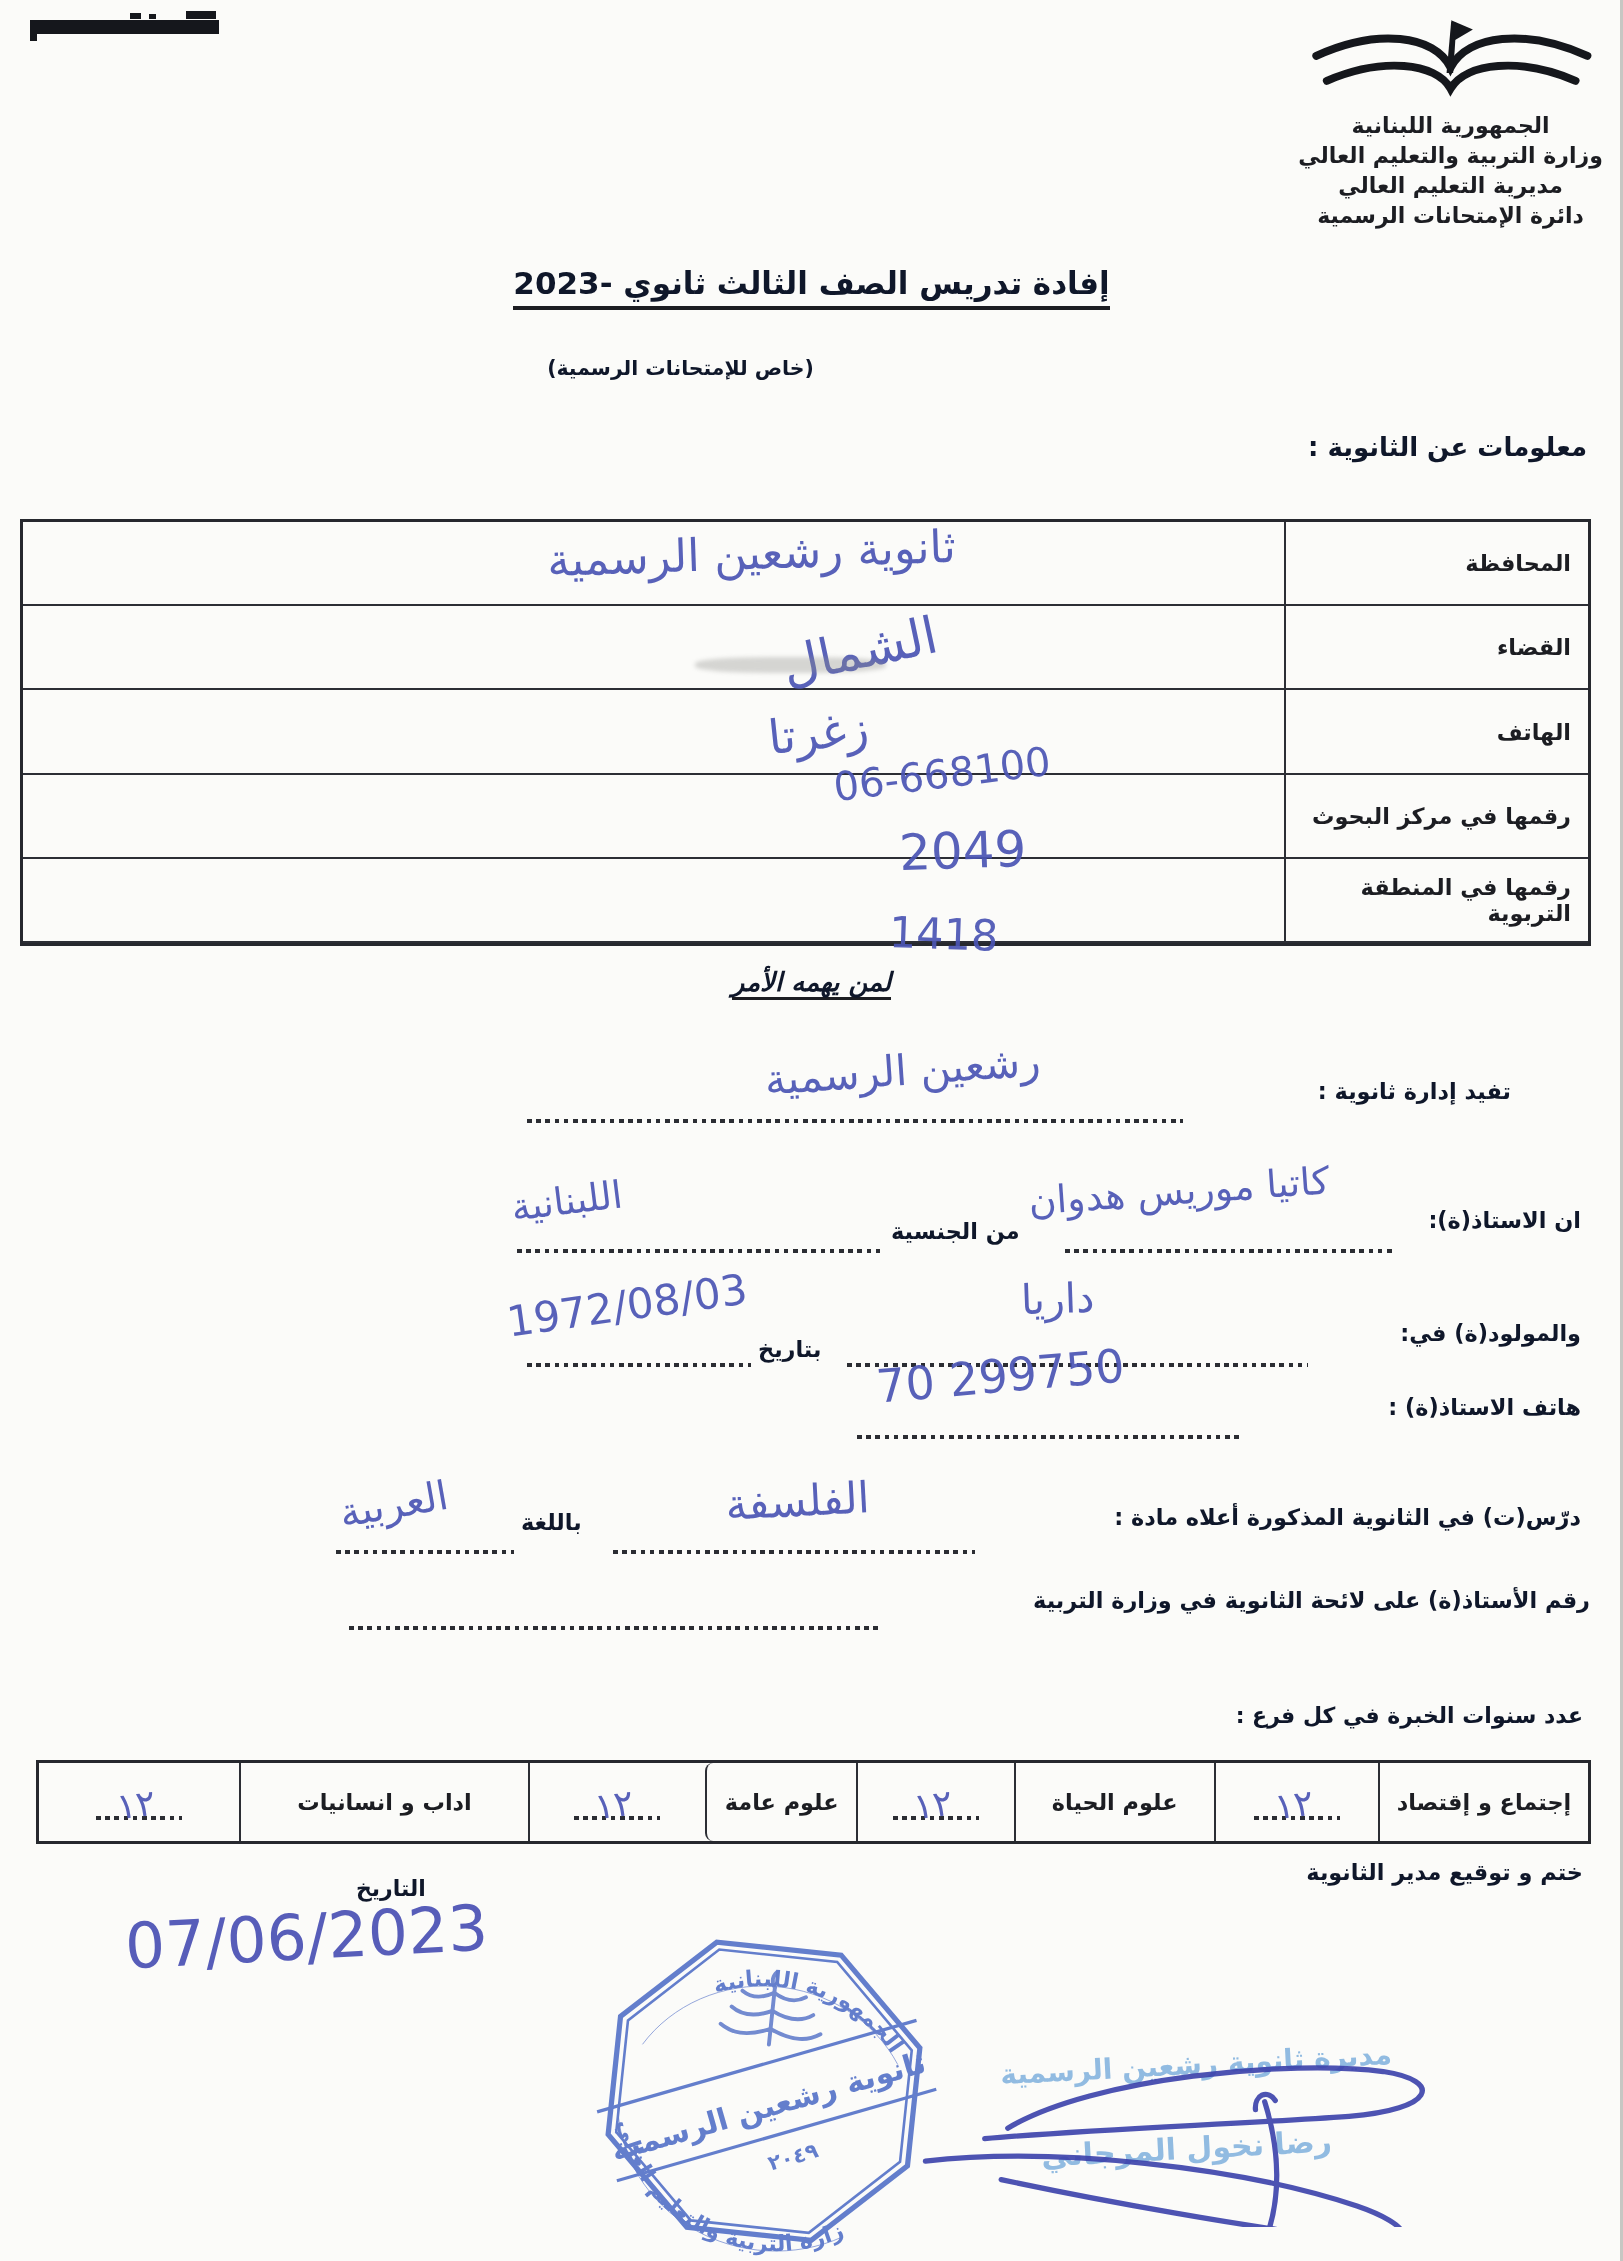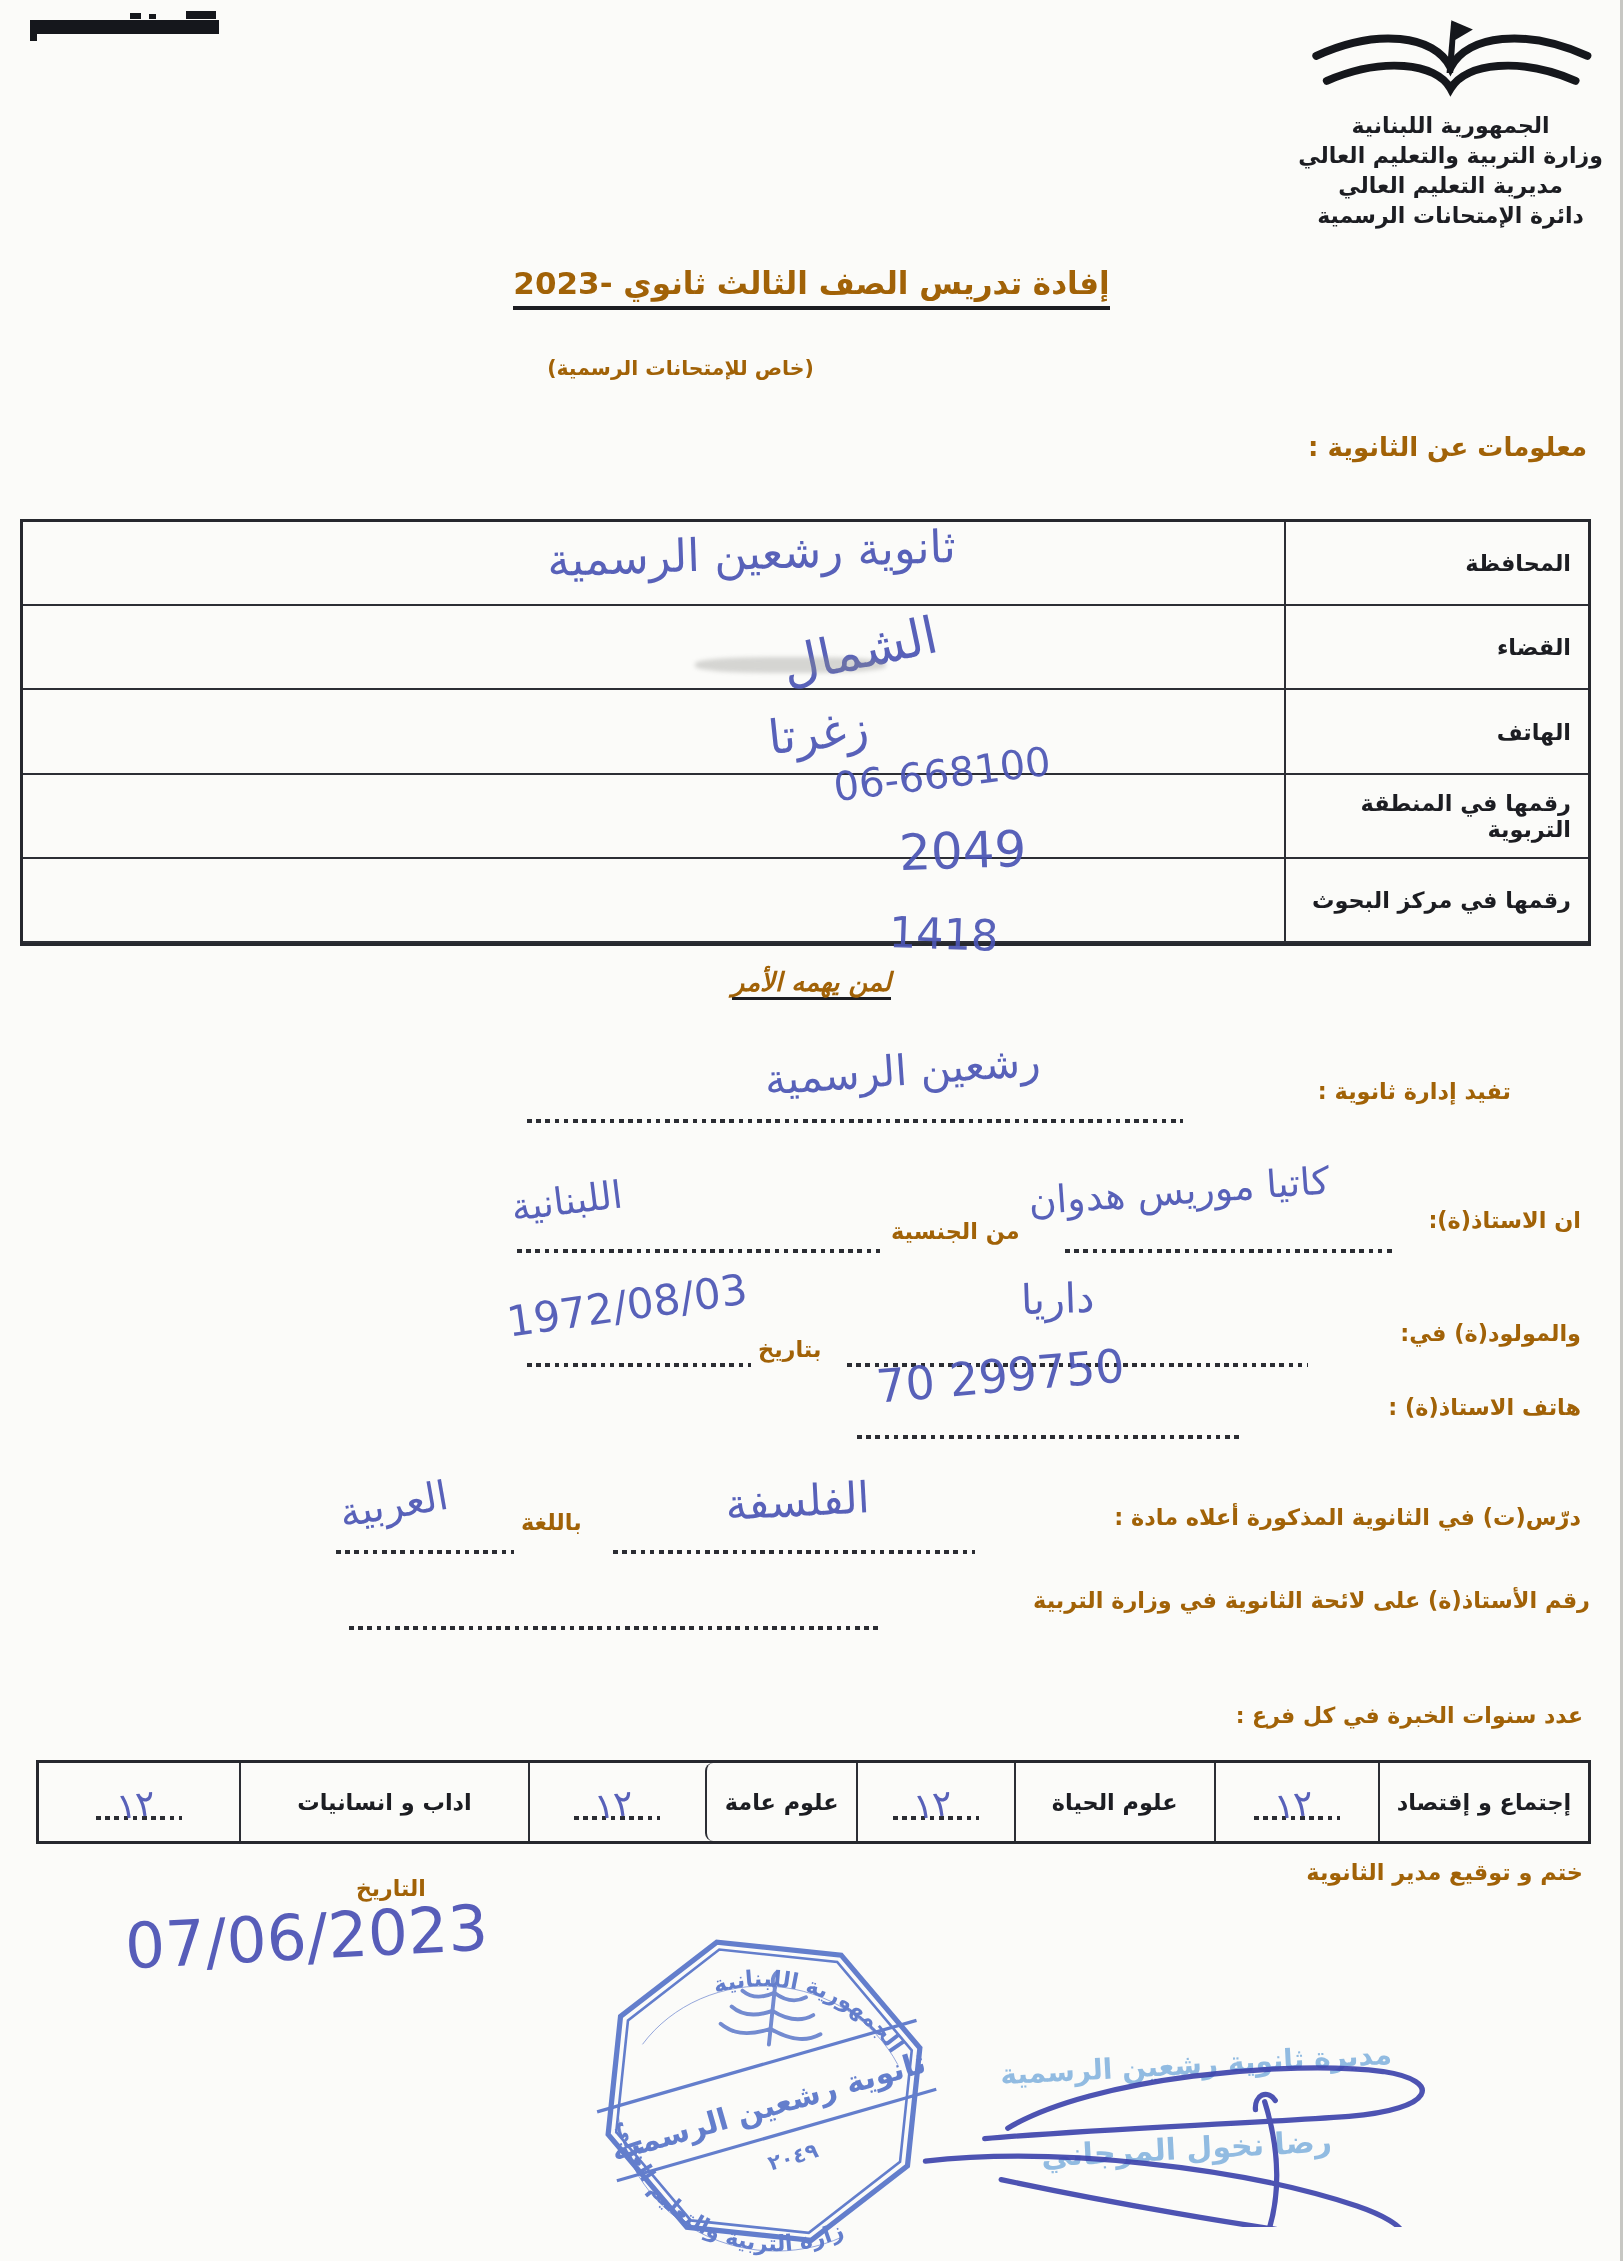--- a/index.html
+++ b/index.html
@@ -3,21 +3,21 @@
 <meta charset="utf-8">
 <style>
   html,body{margin:0;padding:0;background:#d9d9d6;}
   .page{
     position:relative; width:1623px; height:2261px;
     background:#fbfbf9; overflow:hidden;
     font-family:"DejaVu Sans", sans-serif; color:#1c1d22;
   }
   .abs{position:absolute;}
   .rtl{direction:rtl; unicode-bidi:embed;}
-  .printed{font-weight:bold; color:#a16207; white-space:nowrap;}
+  .printed{font-weight:bold; color:#0f172a; white-space:nowrap;}
   .hand{
     color:#4b55b4; white-space:nowrap; font-weight:400;
     transform-origin:center; opacity:.92;
   }
   .dots{
     height:4px;
     background-image:repeating-linear-gradient(90deg,#2b2d33 0 4.6px,transparent 4.6px 9.2px);
   }
   
   .hdr-lines{width:329px; text-align:center; font-weight:bold; font-size:22px; line-height:30px;}
@@ -92,25 +92,25 @@
     <div class="trow">
         <div class="tcell-value"></div>
         <div class="tcell-label">القضاء</div>
       </div>
     <div class="trow">
         <div class="tcell-value"></div>
         <div class="tcell-label">الهاتف</div>
       </div>
     <div class="trow">
         <div class="tcell-value"></div>
+        <div class="tcell-label">رقمها في مركز البحوث</div>
+      </div>
+    <div class="trow">
+        <div class="tcell-value"></div>
         <div class="tcell-label">رقمها في المنطقة التربوية</div>
-      </div>
-    <div class="trow">
-        <div class="tcell-value"></div>
-        <div class="tcell-label">رقمها في مركز البحوث</div>
       </div>
 
     <div class="abs hand rtl" style="left:455px; top:5.3px; width:547px; text-align:center; font-size:45px; transform:rotate(-2deg);">ثانوية رشعين الرسمية</div>
     <div class="abs hand rtl" style="left:758px; top:99px; font-size:51px; transform:rotate(-12deg);">الشمال</div>
     <div class="abs hand rtl" style="left:745px; top:183px; font-size:47px; transform:rotate(-6deg);">زغرتا</div>
     <div class="abs hand" style="left:810px; top:229px; font-size:40px; transform:rotate(-7deg);">06-668100</div>
     <div class="abs hand" style="left:876px; top:300px; font-size:50px; transform:rotate(-2deg);">2049</div>
     <div class="abs hand" style="left:866px; top:387px; font-size:43px; transform:rotate(2deg);">1418</div>
     <div class="abs smudge" style="left:672px; top:135px; width:191px; height:16px;"></div>
   </div>

